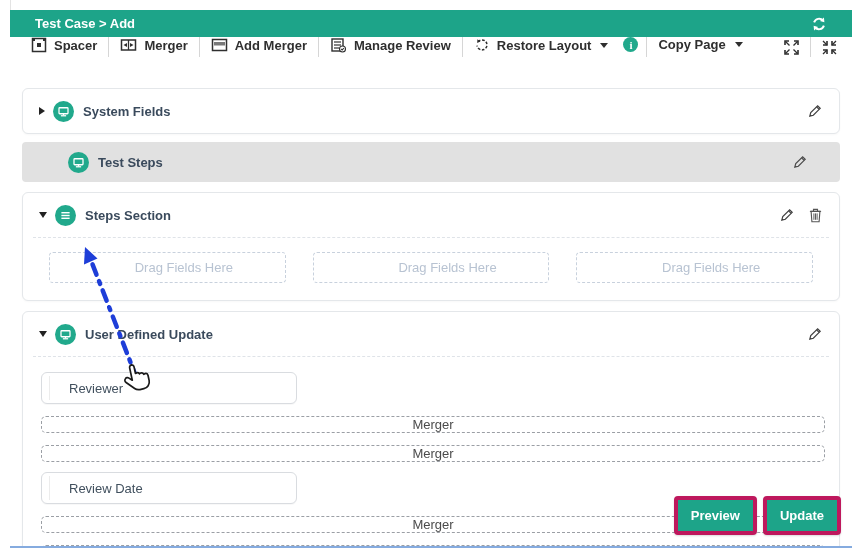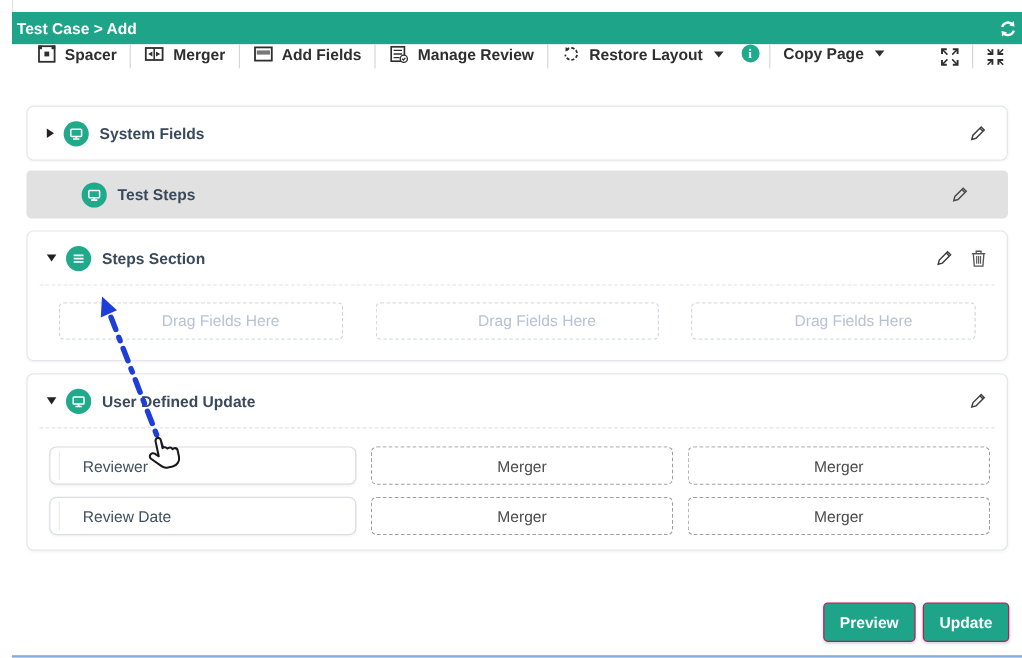--- a/index.html
+++ b/index.html
@@ -12,21 +12,21 @@
     color: #333;
   }
   .v-rule { position: absolute; left: 10px; top: 0; bottom: 0; width: 1px; background: #e3e3e3; }
   .bottom-rule { position: absolute; left: 10px; right: 0; bottom: 0; height: 2px; background: #85abdf; }
 
   .app { position: absolute; left: 10px; top: 10px; right: 0; bottom: 2px; background: #fff; }
 
   
   .titlebar {
     height: 27px; background: #1da489; color: #fff;
-    display: flex; align-items: center; padding: 0 4px;
+    display: flex; align-items: center; padding: 0 25px;
     font-size: 13px; font-weight: bold;
   }
   .titlebar .spacer-flex { flex: 1; }
   .icon-refresh { width: 16px; height: 16px; cursor: pointer; }
 
   
   .toolbar {
     height: 36px; display: flex; align-items: flex-start;
     padding: 0 10px; background: #fff;
   }
@@ -91,21 +91,21 @@
   .review-card { margin-bottom: 10px; }
   .card-divider { border-top: 1px dashed #dfe3e8; margin: 0 10px; }
   .drag-row { display: flex; gap: 27px; padding: 14px 26px 17px 26px; }
   .drag-slot {
     flex: 1; height: 31px; border: 1px dashed #c8d1dd; border-radius: 4px;
     display: flex; align-items: center; justify-content: center;
     font-size: 13px; color: #b8c3d2; padding-left: 33px;
   }
 
   .udf-rows { padding: 15px 14px 12px 18px; }
-  .udf-row { display: flex; gap: 12px; margin-bottom: 10px; }
+  .udf-row { display: flex; gap: 12px; margin-bottom: 10px; flex-direction: column; }
   .field-box {
     width: 256px; height: 32px; border: 1px solid #d9dce0; border-radius: 6px;
     background: #fff; display: flex; align-items: center; padding-left: 27px;
     font-size: 13px; color: #41505e; position: relative; cursor: grab;
     box-shadow: 0 1px 1px rgba(0,0,0,0.03);
   }
   .field-box::before {
     content: ""; position: absolute; left: 7px; top: 3px; bottom: 3px;
     width: 1px; background: #ececec;
   }
@@ -113,21 +113,21 @@
     flex: 1; height: 32px; border: 1px dashed #9b9fa5; border-radius: 5px;
     display: flex; align-items: center; justify-content: center;
     font-size: 13px; color: #4b4b4b;
   }
 
   
   .footer-btns { position: absolute; right: 11px; bottom: 13px; display: flex; gap: 6px; }
   .btn {
     background: #1da489; color: #fff; font-size: 13px; font-weight: bold;
     font-family: "Liberation Sans", sans-serif;
-    border: 1px solid #be185d; border-radius: 4px; padding: 8px 13px; cursor: pointer;
+    border: 4px solid #be185d; border-radius: 4px; padding: 8px 13px; cursor: pointer;
     box-shadow: 0 1px 2px rgba(0,0,0,0.15);
   }
 
   
   .drag-overlay { position: absolute; inset: 0; pointer-events: none; z-index: 50; }
 </style>
 </head>
 <body>
 
 <div class="v-rule"></div>
@@ -166,21 +166,21 @@
       </svg>
       <span>Merger</span>
     </div>
     <div class="tb-divider"></div>
 
     <div class="tool">
       <svg width="17" height="16" viewBox="0 0 17 16">
         <rect x="1.5" y="2.5" width="14" height="11" fill="none" stroke="#2f2f2f" stroke-width="1.5"></rect>
         <rect x="3" y="5" width="11" height="3.5" fill="#2f2f2f" opacity="0.65"></rect>
       </svg>
-      <span>Add Fields</span>
+      <span>Add Merger</span>
     </div>
     <div class="tb-divider"></div>
 
     <div class="tool">
       <svg width="17" height="16" viewBox="0 0 17 16">
         <rect x="2" y="2" width="11" height="12" fill="none" stroke="#2f2f2f" stroke-width="1.4"></rect>
         <line x1="4" y1="5" x2="11" y2="5" stroke="#2f2f2f" stroke-width="1.2"></line>
         <line x1="4" y1="8" x2="11" y2="8" stroke="#2f2f2f" stroke-width="1.2"></line>
         <line x1="4" y1="11" x2="9" y2="11" stroke="#2f2f2f" stroke-width="1.2"></line>
         <circle cx="12.5" cy="12" r="3" fill="#fff" stroke="#2f2f2f" stroke-width="1.1"></circle>

